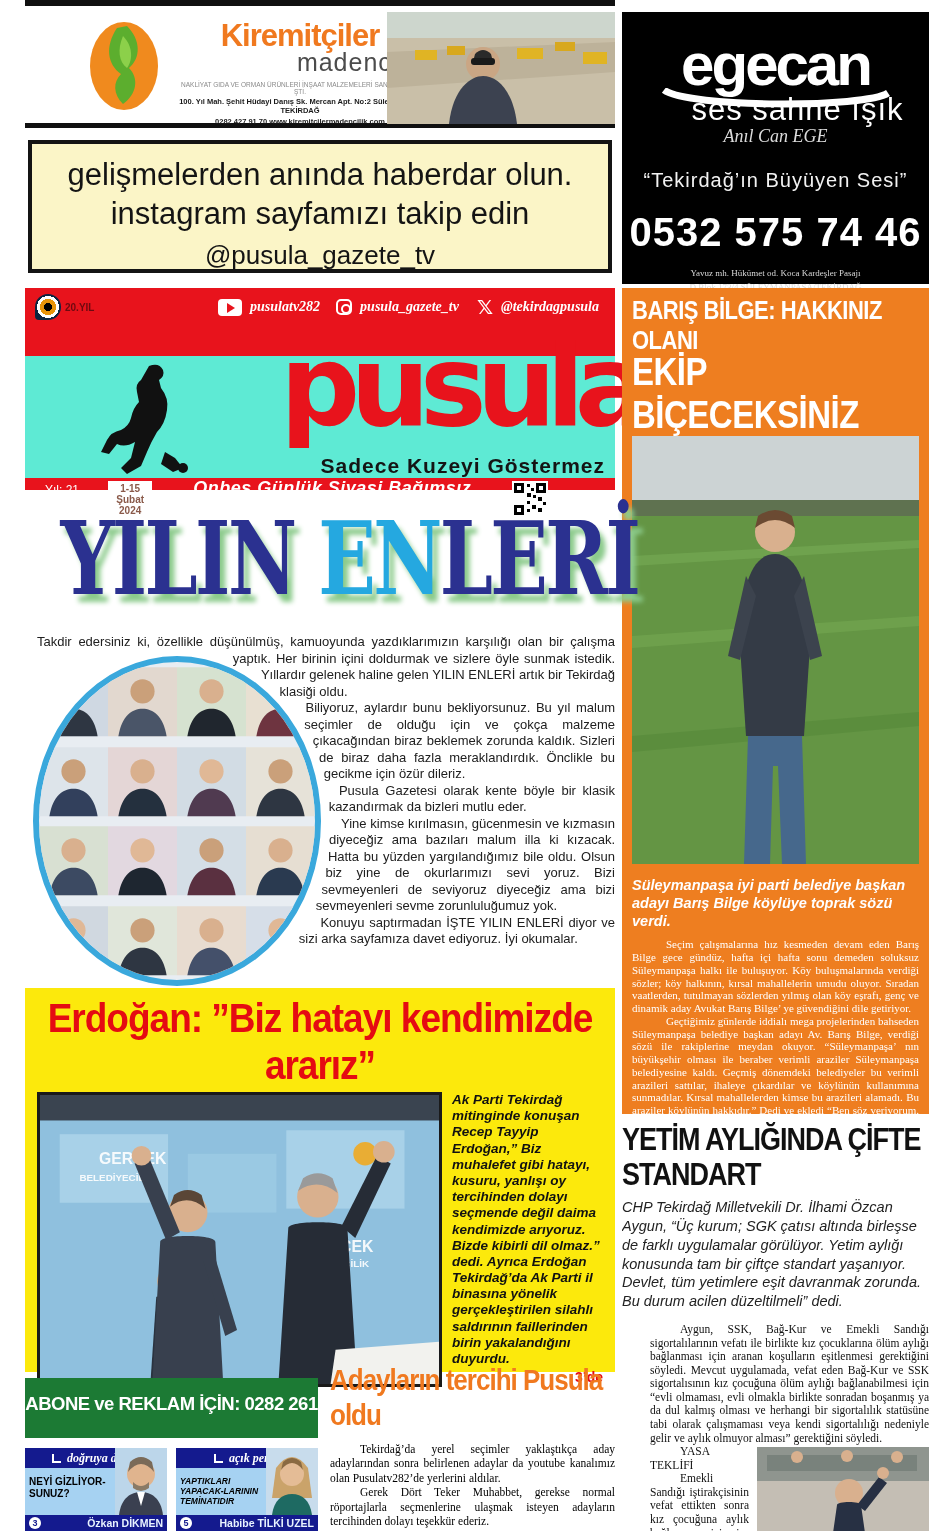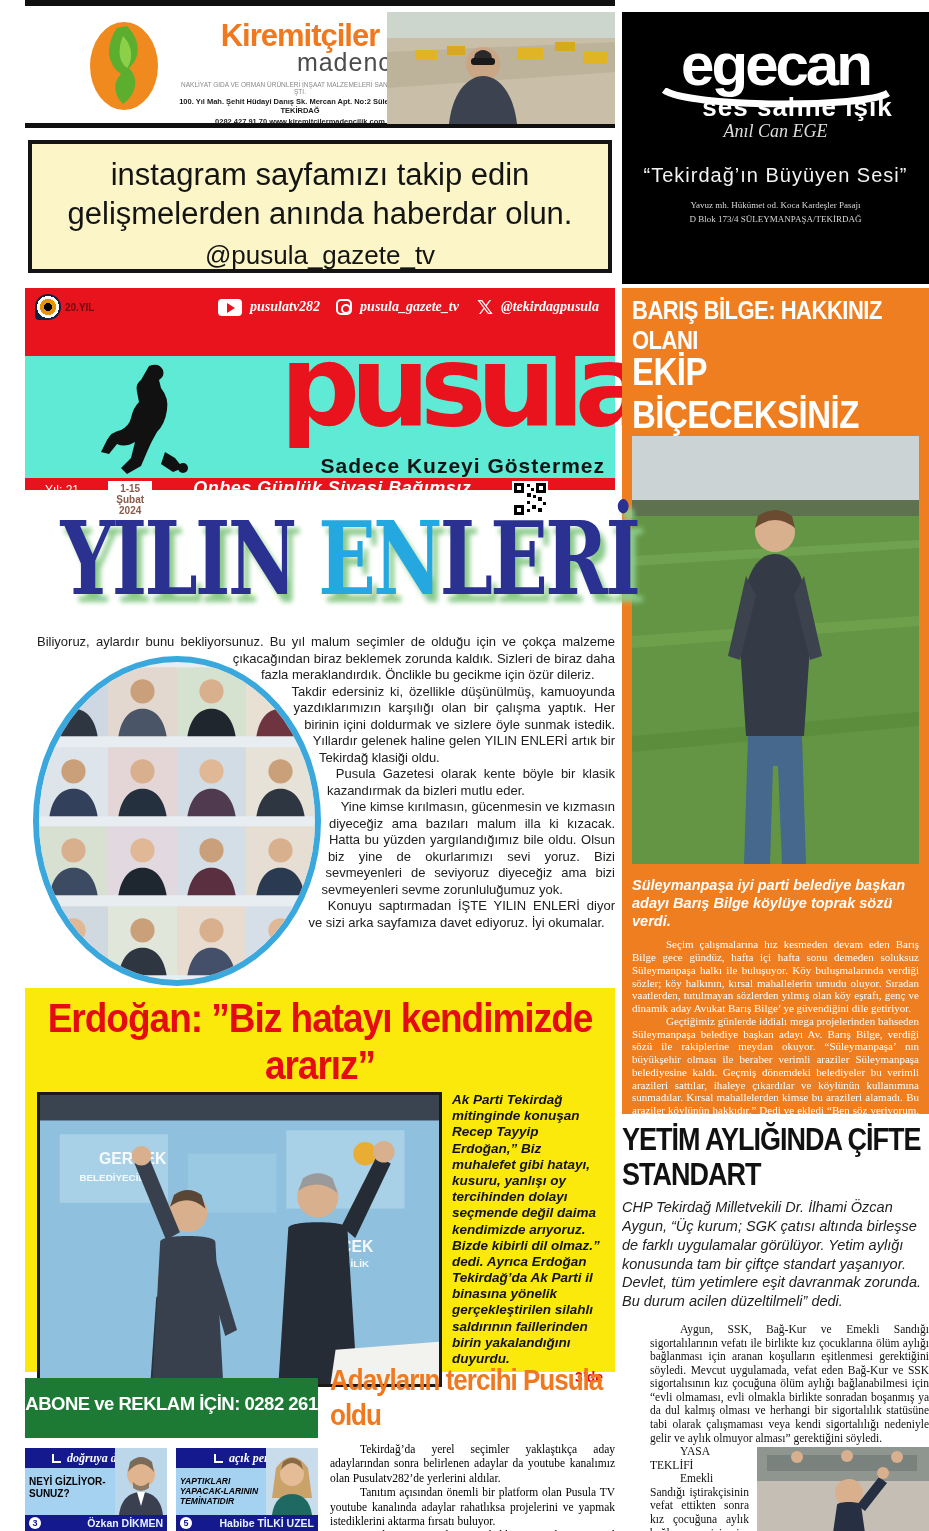--- a/index.html
+++ b/index.html
@@ -16,21 +16,21 @@
   .km-sub { font-size:25px; color:#4c4c4c; text-align:right; margin-top:-6px; letter-spacing:1px; }
   .km-line1 { font-size:6.5px; color:#8a8a8a; margin-top:4px; }
   .km-line2 { font-size:7.5px; color:#1a1a1a; font-weight:bold; margin-top:2px; }
   .km-photo { position:absolute; right:0; top:6px; width:228px; height:112px; }
 
   
   .ad-egecan { position:absolute; left:622px; top:12px; width:307px; height:272px; background:#000;
     color:#fff; text-align:center; padding-top:26px; }
   .eg-title { font-size:60px; font-weight:bold; letter-spacing:-3px; line-height:0.9; }
   .eg-swoosh { margin:-4px auto 0; display:block; }
-  .eg-sub { font-size:26px; font-weight:bold; letter-spacing:1px; margin-top:-16px;padding-left:44px; }
+  .eg-sub { font-size:31px; font-weight:normal; letter-spacing:1px; margin-top:-16px;padding-left:44px; }
   .eg-person { font-family:"Liberation Serif", serif; font-style:italic; font-size:18px; color:#dcdcdc; margin-top:-2px; }
   .eg-slogan { font-size:20px; color:#f2f2f2; margin-top:22px; letter-spacing:1px; }
   .eg-phone { font-size:40px; font-weight:bold; margin-top:18px; letter-spacing:1px; }
   .eg-addr { font-family:"Liberation Serif", serif; font-size:9px; font-weight:normal; color:#d8d8d8; margin-top:12px; line-height:1.5; }
 
   
   .insta-box { position:absolute; left:28px; top:140px; width:584px; height:133px; background:#fbf5c7;
     border:4px solid #141414; text-align:center; padding-top:12px; color:#141414; }
   .insta-line { font-size:31px; line-height:1.25; }
   .insta-handle { font-size:26px; margin-top:6px; }
@@ -159,29 +159,30 @@
   </div>
 
   <div class="ad-egecan">
     <div class="eg-title">egecan</div>
     <svg class="eg-swoosh" width="232" height="20" viewBox="0 0 232 20">
       <path d="M4 2 C 28 20, 206 20, 228 5" stroke="#fff" stroke-width="7" fill="none"></path>
     </svg>
     <div class="eg-sub">ses sahne ışık</div>
     <div class="eg-person">Anıl Can EGE</div>
     <div class="eg-slogan">“Tekirdağ’ın Büyüyen Sesi”</div>
+    <div class="eg-phone">0532 575 74 46</div>
     <div class="eg-addr">
       <div>Yavuz mh. Hükümet od. Koca Kardeşler Pasajı</div>
       <div>D Blok 173/4 SÜLEYMANPAŞA/TEKİRDAĞ</div>
     </div>
   </div>
 
   <div class="insta-box">
+    <div class="insta-line">gelişmelerden anında haberdar olun.</div>
     <div class="insta-line">instagram sayfamızı takip edin</div>
-    <div class="insta-line">gelişmelerden anında haberdar olun.</div>
     <div class="insta-handle">@pusula_gazete_tv</div>
   </div>
 
   <div class="masthead">
     <div class="mh-top">
       <span class="nazar"></span>
       <span class="mh-anniv">20.YIL</span>
       <span class="mh-social">
         <span class="yt-icon"></span>
         <span class="mh-handle">pusulatv282</span>
@@ -332,22 +333,22 @@
           <rect width="40" height="40" fill="#e8dcd0"></rect>
           <circle cx="20" cy="14" r="7" fill="#d9b08e"></circle>
           <path d="M6 40 C8 28 14 24 20 24 C26 24 32 28 34 40 Z" fill="#44506a"></path>
         </svg>
       <svg viewBox="0 0 40 40">
           <rect width="40" height="40" fill="#d6dee8"></rect>
           <circle cx="20" cy="14" r="7" fill="#e0b896"></circle>
           <path d="M6 40 C8 28 14 24 20 24 C26 24 32 28 34 40 Z" fill="#202832"></path>
         </svg>
     </div>
+    <p>Takdir edersiniz ki, özellikle düşünülmüş, kamuoyunda yazdıklarımızın karşılığı olan bir çalışma yaptık. Her birinin içini doldurmak ve sizlere öyle sunmak istedik. Yıllardır gelenek haline gelen YILIN ENLERİ artık bir Tekirdağ klasiği oldu.</p>
     <p>Biliyoruz, aylardır bunu bekliyorsunuz. Bu yıl malum seçimler de olduğu için ve çokça malzeme çıkacağından biraz beklemek zorunda kaldık. Sizleri de biraz daha fazla meraklandırdık. Önclikle bu gecikme için özür dileriz.</p>
-    <p>Takdir edersiniz ki, özellikle düşünülmüş, kamuoyunda yazdıklarımızın karşılığı olan bir çalışma yaptık. Her birinin içini doldurmak ve sizlere öyle sunmak istedik. Yıllardır gelenek haline gelen YILIN ENLERİ artık bir Tekirdağ klasiği oldu.</p>
     <p>Pusula Gazetesi olarak kente böyle bir klasik kazandırmak da bizleri mutlu eder.</p>
     <p>Yine kimse kırılmasın, gücenmesin ve kızmasın diyeceğiz ama bazıları malum illa ki kızacak. Hatta bu yüzden yargılandığımız bile oldu. Olsun biz yine de okurlarımızı sevi yoruz. Bizi sevmeyenleri de seviyoruz diyeceğiz ama bizi sevmeyenleri sevme zorunluluğumuz yok.</p>
     <p>Konuyu saptırmadan İŞTE YILIN ENLERİ diyor ve sizi arka sayfamıza davet ediyoruz. İyi okumalar.</p>
   </div>
 
   <div class="erdogan">
     <div class="erd-head">Erdoğan: ”Biz hatayı kendimizde ararız”</div>
     <div class="erd-row">
       <svg class="erd-photo" viewBox="0 0 405 295" preserveAspectRatio="none">
         <rect width="405" height="295" fill="#8fc0de"></rect>
@@ -451,18 +452,17 @@
         <span class="cb-num">5</span>
         <span class="cb-name">Habibe TİLKİ UZEL</span>
       </div>
     </div>
   </div>
 
   <div class="adaylar">
     <div class="aday-head">Adayların tercihi Pusula oldu</div>
     <div class="aday-body">
       <p>Tekirdağ’da yerel seçimler yaklaştıkça aday adaylarından sonra belirlenen adaylar da youtube kanalımız olan Pusulatv282’de yerlerini aldılar.</p>
-      <p>Tanıtım açısından önemli bir platform olan Pusula TV youtube kanalında adaylar rahatlıksa projelerini ve yapmak istediklerini aktarma fırsatı buluyor.</p>
       <p>Gerek Dört Teker Muhabbet, gerekse normal röportajlarla seçmenlerine ulaşmak isteyen adayların tercihinden dolayı teşekkür ederiz.</p>
     </div>
   </div>
 
 </div>
 
 </body></html>

